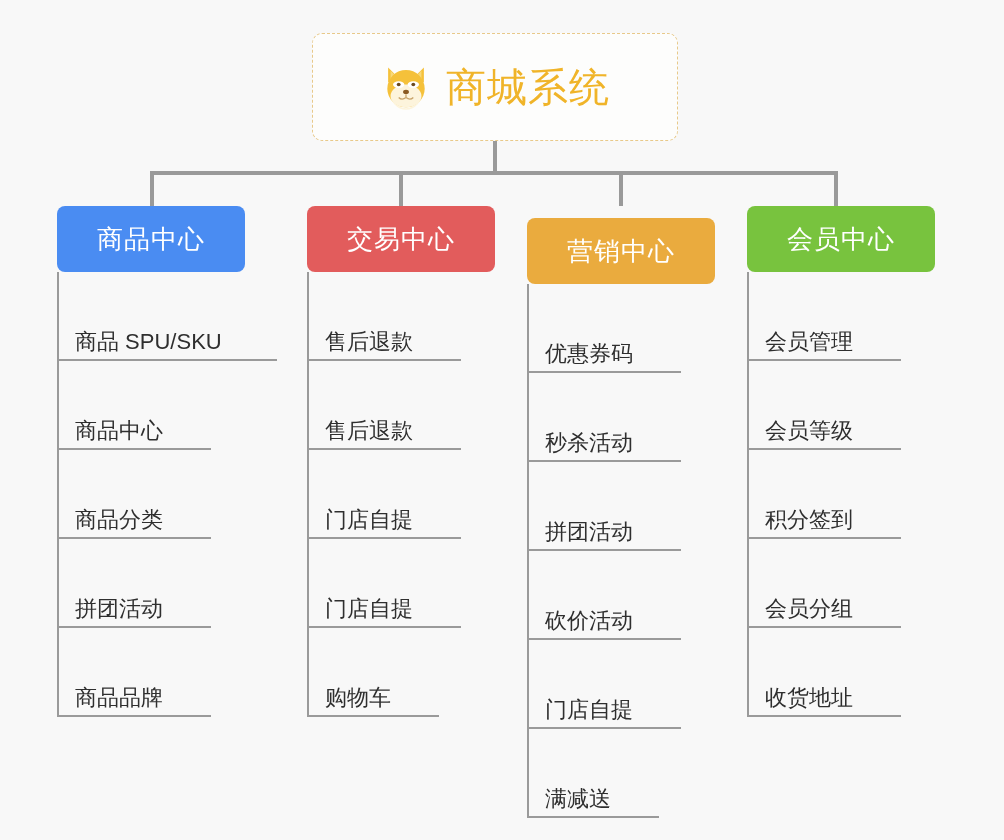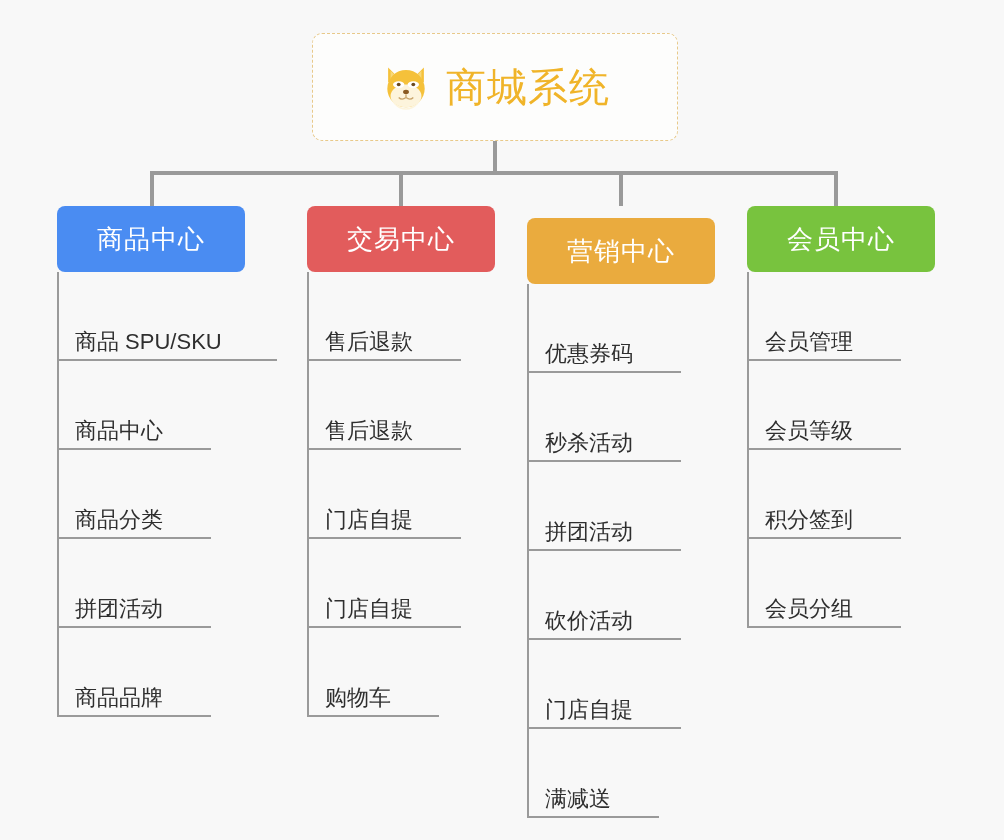--- a/index.html
+++ b/index.html
@@ -269,16 +269,20 @@
           <div class="leaf-underline" style="width: 152px;"></div>
         </div>
         <div class="leaf">
           <span class="leaf-label">积分签到</span>
           <div class="leaf-underline" style="width: 152px;"></div>
         </div>
         <div class="leaf">
           <span class="leaf-label">会员分组</span>
           <div class="leaf-underline" style="width: 152px;"></div>
         </div>
+        <div class="leaf">
+          <span class="leaf-label">收货地址</span>
+          <div class="leaf-underline" style="width: 152px;"></div>
+        </div>
       </div>
   </div>
 
 </div>
 
 </body></html>

